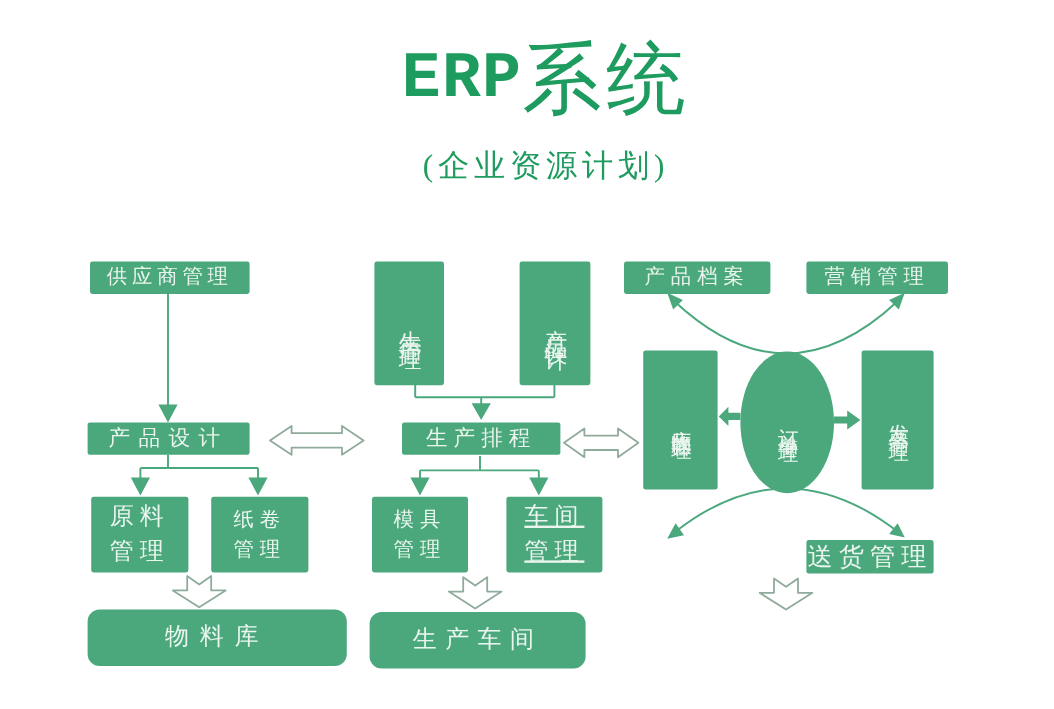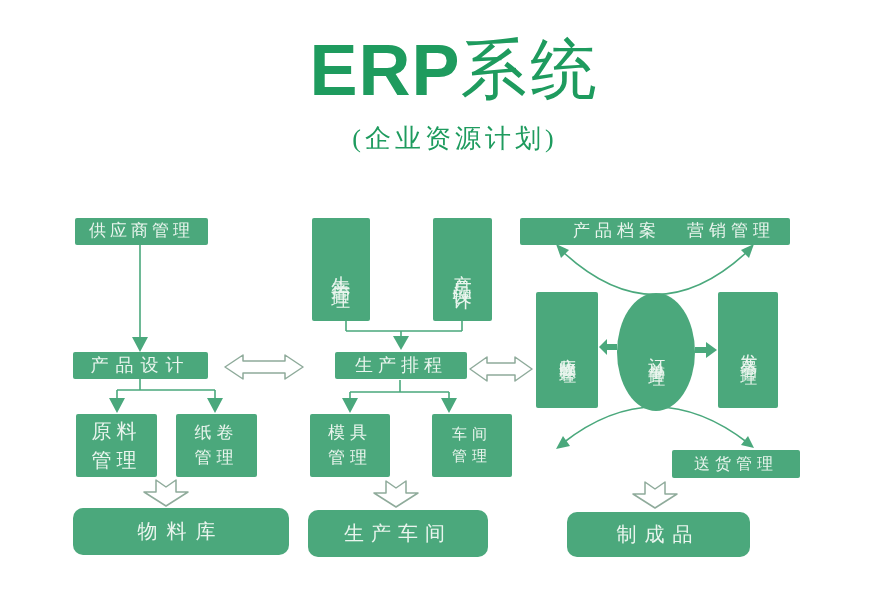--- a/index.html
+++ b/index.html
@@ -5,22 +5,22 @@
   :root{
     --green:#4ba87c; --tgreen:#1e9b5e; --agreen:#4aa87c;
     --outline:#8fab9b; --btext:#eaf5ee; --bg:#ffffff;
   }
   html,body{margin:0;padding:0;background:#f4f4f4;}
   .canvas{
     position:relative;width:878px;height:591px;background:var(--bg);
     overflow:hidden;font-family:"Liberation Serif","DejaVu Serif",serif;
   }
   .titlewrap{position:absolute;top:34px;left:16px;width:878px;text-align:center;line-height:1;}
-  .title-en{font-family:Liberation Sans, sans-serif;font-weight:bold;
-    font-size:72px;color:var(--tgreen);letter-spacing:1px;vertical-align:middle;}
+  .title-en{font-family:Liberation Mono, monospace;font-weight:bold;
+    font-size:54px;color:var(--tgreen);letter-spacing:1px;vertical-align:middle;}
   .title-zh{font-family:"Liberation Serif","DejaVu Serif",serif;font-weight:normal;
     font-size:66px;color:var(--tgreen);letter-spacing:4px;vertical-align:middle;}
   .subtitle{position:absolute;top:121px;left:16px;width:878px;text-align:center;
     font-size:26px;color:var(--tgreen);letter-spacing:4px;}
   .box{
     position:absolute;background:var(--green);color:var(--btext);
     display:flex;align-items:center;justify-content:center;text-align:center;
     border-radius:2px;line-height:1.45;
   }
   .vert{writing-mode:vertical-rl;text-orientation:upright;}
@@ -96,25 +96,24 @@
 管理</div>
   <div class="box twoline" style="left:176px;top:414px;width:81px;height:63px;font-size:17px;letter-spacing:5px;">纸卷
 管理</div>
   <div class="box rounded" style="left:73px;top:508px;width:216px;height:47px;font-size:20px;letter-spacing:9px;">物料库</div>
 
   <div class="box vert" style="left:312px;top:218px;width:58px;height:103px;font-size:19px;letter-spacing:5px;">生产管理</div>
   <div class="box vert" style="left:433px;top:218px;width:59px;height:103px;font-size:19px;letter-spacing:5px;">产品设计</div>
   <div class="box" style="left:335px;top:352px;width:132px;height:27px;font-size:18px;letter-spacing:5px;">生产排程</div>
   <div class="box twoline" style="left:310px;top:414px;width:80px;height:63px;font-size:17px;letter-spacing:5px;">模具
 管理</div>
-  <div class="box twoline" style="left:432px;top:414px;width:80px;height:63px;font-size:15px;letter-spacing:5px;">车间
+  <div class="box twoline" style="left:422px;top:414px;width:80px;height:63px;font-size:20px;letter-spacing:5px;text-decoration:underline;">车间
 管理</div>
   <div class="box rounded" style="left:308px;top:510px;width:180px;height:47px;font-size:20px;letter-spacing:7px;">生产车间</div>
 
-  <div class="box" style="left:520px;top:218px;width:122px;height:27px;font-size:17px;letter-spacing:5px;padding-left:36px;">产品档案</div>
+  <div class="box" style="left:520px;top:218px;width:122px;height:27px;font-size:17px;letter-spacing:5px;">产品档案</div>
   <div class="box" style="left:672px;top:218px;width:118px;height:27px;font-size:17px;letter-spacing:5px;">营销管理</div>
   <div class="box vert" style="left:536px;top:292px;width:62px;height:116px;font-size:17px;letter-spacing:2px;">应收款管理</div>
   <div class="box vert" style="left:617px;top:293px;width:78px;height:118px;font-size:17px;letter-spacing:4px;border-radius:50%;">订单管理</div>
   <div class="box vert" style="left:718px;top:292px;width:60px;height:116px;font-size:17px;letter-spacing:5px;">发票管理</div>
-  <div class="box" style="left:672px;top:450px;width:128px;height:28px;font-size:16px;letter-spacing:5px;text-align:right;">送货管理</div>
-  <div class="box rounded" style="left:567px;top:512px;width:183px;height:45px;font-size:20px;letter-spacing:8px;">制成品</div>
+  <div class="box" style="left:672px;top:450px;width:106px;height:28px;font-size:21px;letter-spacing:5px;text-align:right;">送货管理</div>
 
 </div>
 
 </body></html>

